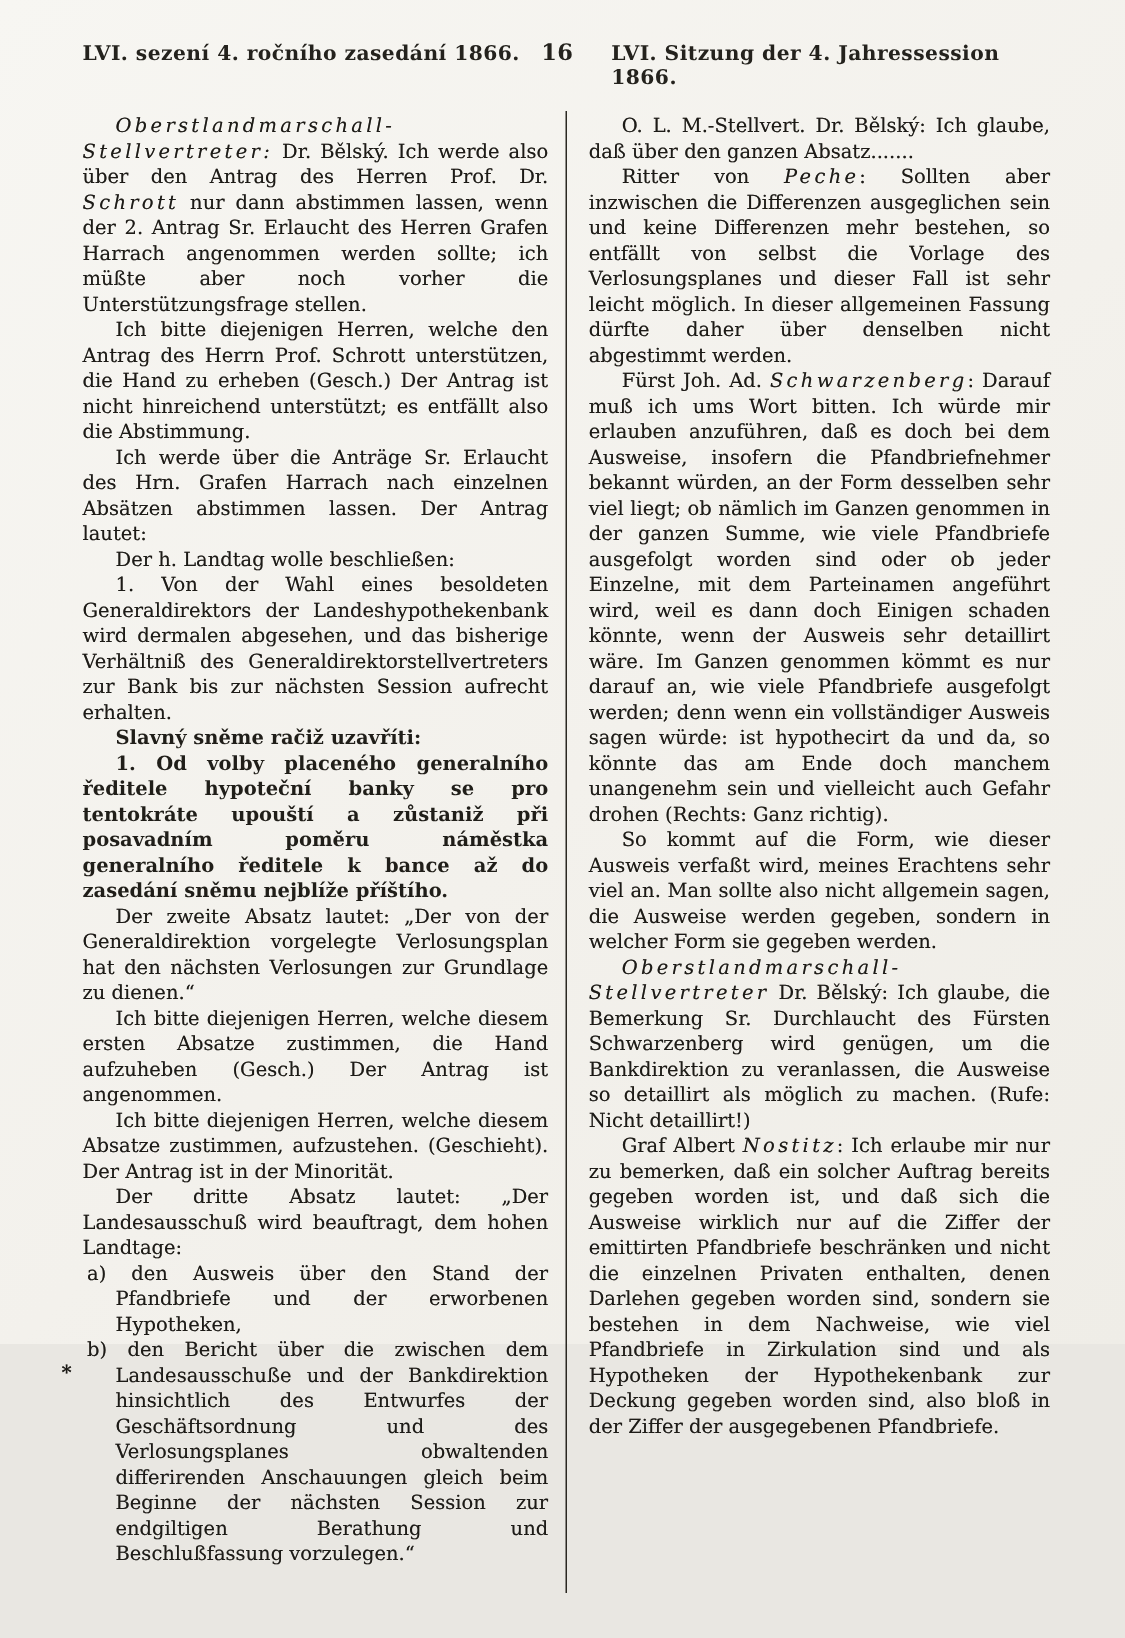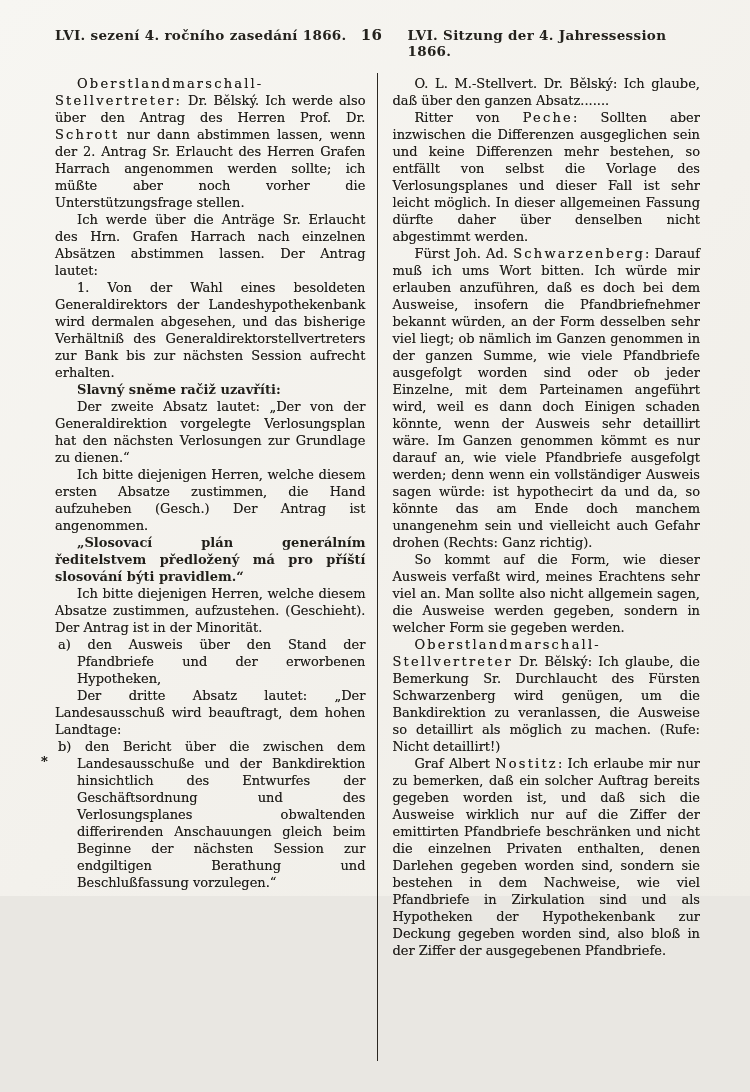--- a/index.html
+++ b/index.html
@@ -67,21 +67,21 @@
   p.para.antiqua{
     font-weight:bold;
     text-shadow:none;
     color:#201e19;
   }
   p.para.hang{
     padding-left:22px;
     text-indent:-19px;
   }
   .marker{display:inline;}
-  .sperr{letter-spacing:2.2px;}
+  .sperr{letter-spacing:2.2px;font-style:italic;}
   .margin-star{
     position:absolute;
     left:-14px;top:15px;
     text-indent:0;
     font-weight:bold;
   }
 </style>
 </head>
 <body>
 
@@ -90,29 +90,31 @@
   <div class="header">
     <div class="h-left">LVI. sezení 4. ročního zasedání 1866.</div>
     <div class="h-page">16</div>
     <div class="h-right">LVI. Sitzung der 4. Jahressession 1866.</div>
   </div>
 
   <div class="columns">
     <div class="divider"></div>
     <div class="col col-left" id="col-left">
         <p class="para fraktur indent"><span class="sperr">Oberstlandmarschall-Stellvertreter:</span><span> Dr. Bělský. Ich werde also über den Antrag des Herren Prof. Dr. </span><span class="sperr">Schrott</span><span> nur dann abstimmen lassen, wenn der 2. Antrag Sr. Erlaucht des Herren Grafen Harrach angenommen werden sollte; ich müßte aber noch vorher die Unterstützungsfrage stellen.</span></p>
+        <p class="para fraktur indent"><span>Ich bitte diejenigen Herren, welche den Antrag des Herrn Prof. Schrott unterstützen, die Hand zu erheben (Gesch.) Der Antrag ist nicht hinreichend unterstützt; es entfällt also die Abstimmung.</span></p>
         <p class="para fraktur indent"><span>Ich werde über die Anträge Sr. Erlaucht des Hrn. Grafen Harrach nach einzelnen Absätzen abstimmen lassen.  Der Antrag lautet:</span></p>
+        <p class="para fraktur indent"><span>Der h. Landtag wolle beschließen:</span></p>
         <p class="para fraktur indent"><span>1. Von der Wahl eines besoldeten Generaldirektors der Landeshypothekenbank wird dermalen abgesehen, und das bisherige Verhältniß des Generaldirektorstellvertreters zur Bank bis zur nächsten Session aufrecht erhalten.</span></p>
         <p class="para antiqua indent"><span>Slavný sněme račiž uzavříti:</span></p>
+        <p class="para antiqua indent"><span>1. Od volby placeného generalního ředitele hypoteční banky se pro tentokráte upouští a zůstaniž při posavadním poměru náměstka generalního ředitele k bance až do zasedání sněmu nejblíže příštího.</span></p>
         <p class="para fraktur indent"><span>Der zweite Absatz lautet: „Der von der Generaldirektion vorgelegte Verlosungsplan hat den nächsten Verlosungen zur Grundlage zu dienen.“</span></p>
         <p class="para fraktur indent"><span>Ich bitte diejenigen Herren, welche diesem ersten Absatze zustimmen, die Hand aufzuheben (Gesch.) Der Antrag ist angenommen.</span></p>
-        <p class="para antiqua indent"><span>„Slosovací plán generálním ředitelstvem předložený má pro příští slosování býti pravidlem.“</span></p>
         <p class="para fraktur indent"><span>Ich bitte diejenigen Herren, welche diesem Absatze zustimmen, aufzustehen. (Geschieht). Der Antrag ist in der Minorität.</span></p>
+        <p class="para fraktur indent"><span>Der dritte Absatz lautet: „Der Landesausschuß wird beauftragt, dem hohen Landtage:</span></p>
         <p class="para fraktur hang"><span class="marker">a)</span> <span>den Ausweis über den Stand der Pfandbriefe und der erworbenen Hypotheken,</span></p>
-        <p class="para fraktur indent"><span>Der dritte Absatz lautet: „Der Landesausschuß wird beauftragt, dem hohen Landtage:</span></p>
         <p class="para fraktur hang"><span class="margin-star">*</span><span class="marker">b)</span> <span>den Bericht über die zwischen dem Landesausschuße und der Bankdirektion hinsichtlich des Entwurfes der Geschäftsordnung und des Verlosungsplanes obwaltenden differirenden Anschauungen gleich beim Beginne der nächsten Session zur endgiltigen Berathung und Beschlußfassung vorzulegen.“</span></p>
       </div>
     <div class="col col-right" id="col-right">
         <p class="para fraktur indent"><span>O. L. M.-Stellvert. Dr. Bělský: Ich glaube, daß über den ganzen Absatz.......</span></p>
         <p class="para fraktur indent"><span>Ritter von </span><span class="sperr">Peche</span><span>: Sollten aber inzwischen die Differenzen ausgeglichen sein und keine Differenzen mehr bestehen, so entfällt von selbst die Vorlage des Verlosungsplanes und dieser Fall ist sehr leicht möglich. In dieser allgemeinen Fassung dürfte daher über denselben nicht abgestimmt werden.</span></p>
         <p class="para fraktur indent"><span>Fürst Joh. Ad. </span><span class="sperr">Schwarzenberg</span><span>: Darauf muß ich ums Wort bitten. Ich würde mir erlauben anzuführen, daß es doch bei dem Ausweise, insofern die Pfandbriefnehmer bekannt würden, an der Form desselben sehr viel liegt; ob nämlich im Ganzen genommen in der ganzen Summe, wie viele Pfandbriefe ausgefolgt worden sind oder ob jeder Einzelne, mit dem Parteinamen angeführt wird, weil es dann doch Einigen schaden könnte, wenn der Ausweis sehr detaillirt wäre. Im Ganzen genommen kömmt es nur darauf an, wie viele Pfandbriefe ausgefolgt werden; denn wenn ein vollständiger Ausweis sagen würde: ist hypothecirt da und da, so könnte das am Ende doch manchem unangenehm sein und vielleicht auch Gefahr drohen (Rechts: Ganz richtig).</span></p>
         <p class="para fraktur indent"><span>So kommt auf die Form, wie dieser Ausweis verfaßt wird, meines Erachtens sehr viel an. Man sollte also nicht allgemein sagen, die Ausweise werden gegeben, sondern in welcher Form sie gegeben werden.</span></p>
         <p class="para fraktur indent"><span class="sperr">Oberstlandmarschall-Stellvertreter</span><span> Dr. Bělský: Ich glaube, die Bemerkung Sr. Durchlaucht des Fürsten Schwarzenberg wird genügen, um die Bankdirektion zu veranlassen, die Ausweise so detaillirt als möglich zu machen. (Rufe: Nicht detaillirt!)</span></p>
         <p class="para fraktur indent"><span>Graf Albert </span><span class="sperr">Nostitz</span><span>: Ich erlaube mir nur zu bemerken, daß ein solcher Auftrag bereits gegeben worden ist, und daß sich die Ausweise wirklich nur auf die Ziffer der emittirten Pfandbriefe beschränken und nicht die einzelnen Privaten enthalten, denen Darlehen gegeben worden sind, sondern sie bestehen in dem Nachweise, wie viel Pfandbriefe in Zirkulation sind und als Hypotheken der Hypothekenbank zur Deckung gegeben worden sind, also bloß in der Ziffer der ausgegebenen Pfandbriefe.</span></p>
       </div>

